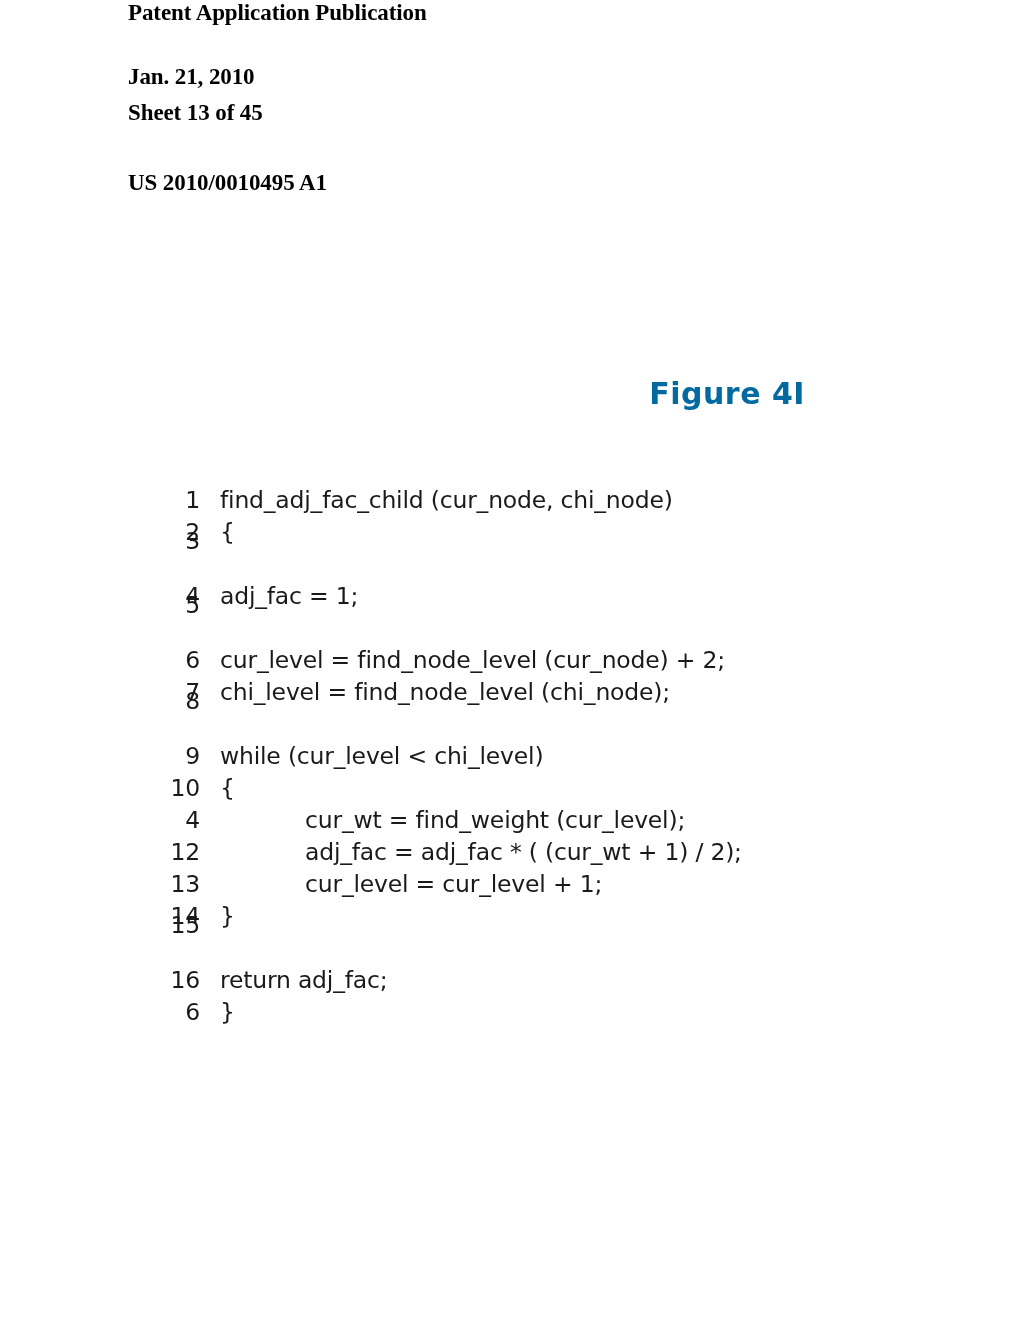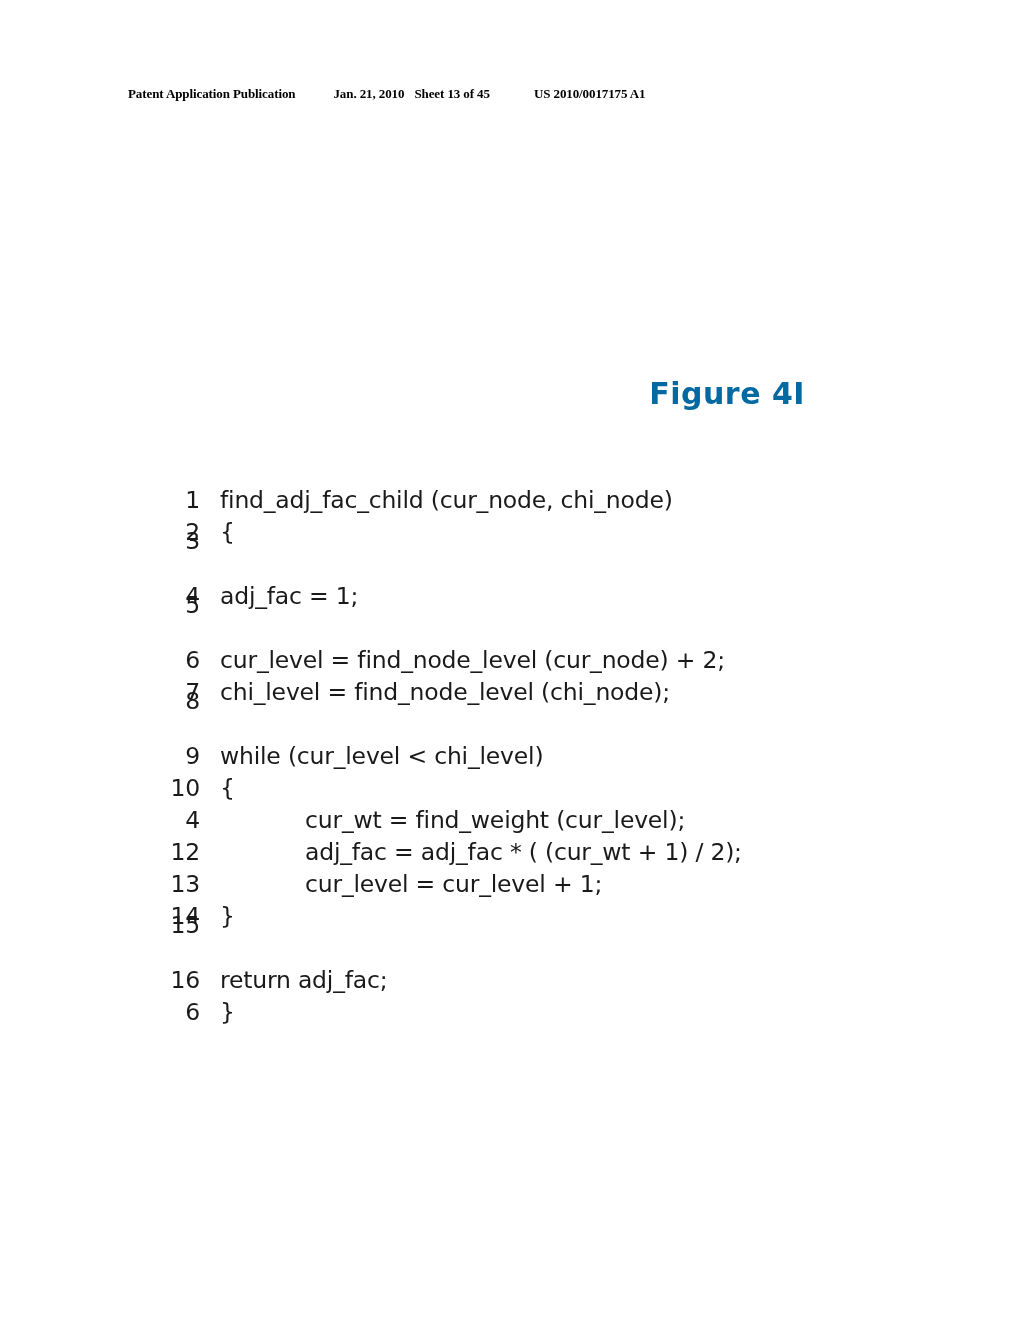--- a/index.html
+++ b/index.html
@@ -25,28 +25,29 @@
   }
 
   
   .page-header {
     position: absolute;
     top: 86px;
     left: 128px;
     width: 768px;
     height: 24px;
     display: flex;
-    flex-direction: row;
+    flex-direction: column;
     align-items: baseline;
     white-space: nowrap;
     font-family: "Liberation Serif", serif;
     font-weight: bold;
-    font-size: 13px;
+    font-size: 23px;
     letter-spacing: -0.1px;
     color: #000000;
+    justify-content: center;
   }
   .hdr-pub   { flex: 0 0 auto; }
   .hdr-gap-1 { flex: 0 0 38px; }
   .hdr-date  { flex: 0 0 auto; }
   .hdr-gap-2 { flex: 0 0 10px; }
   .hdr-sheet { flex: 0 0 auto; }
   .hdr-gap-3 { flex: 0 0 44px; }
   .hdr-docno { flex: 0 0 auto; }
 
   
@@ -106,21 +107,21 @@
 
 <div class="page">
 
   <div class="page-header">
     <span class="hdr-pub">Patent Application Publication</span>
     <span class="hdr-gap-1"></span>
     <span class="hdr-date">Jan. 21, 2010</span>
     <span class="hdr-gap-2"></span>
     <span class="hdr-sheet">Sheet 13 of 45</span>
     <span class="hdr-gap-3"></span>
-    <span class="hdr-docno">US 2010/0017175 A1</span>
+    <span class="hdr-docno">US 2010/0010495 A1</span>
   </div>
 
   <div class="figure-title">Figure 4I</div>
 
   <div class="code-listing">
       <div class="code-row"><span class="line-no">1</span><span class="line-text">find_adj_fac_child (cur_node, chi_node)</span></div>
       <div class="code-row"><span class="line-no">2</span><span class="line-text">{</span></div>
       <div class="code-row"><span class="line-no">3</span><span class="line-text empty"></span></div>
       <div class="code-row"><span class="line-no">4</span><span class="line-text">adj_fac = 1;</span></div>
       <div class="code-row"><span class="line-no">5</span><span class="line-text empty"></span></div>

